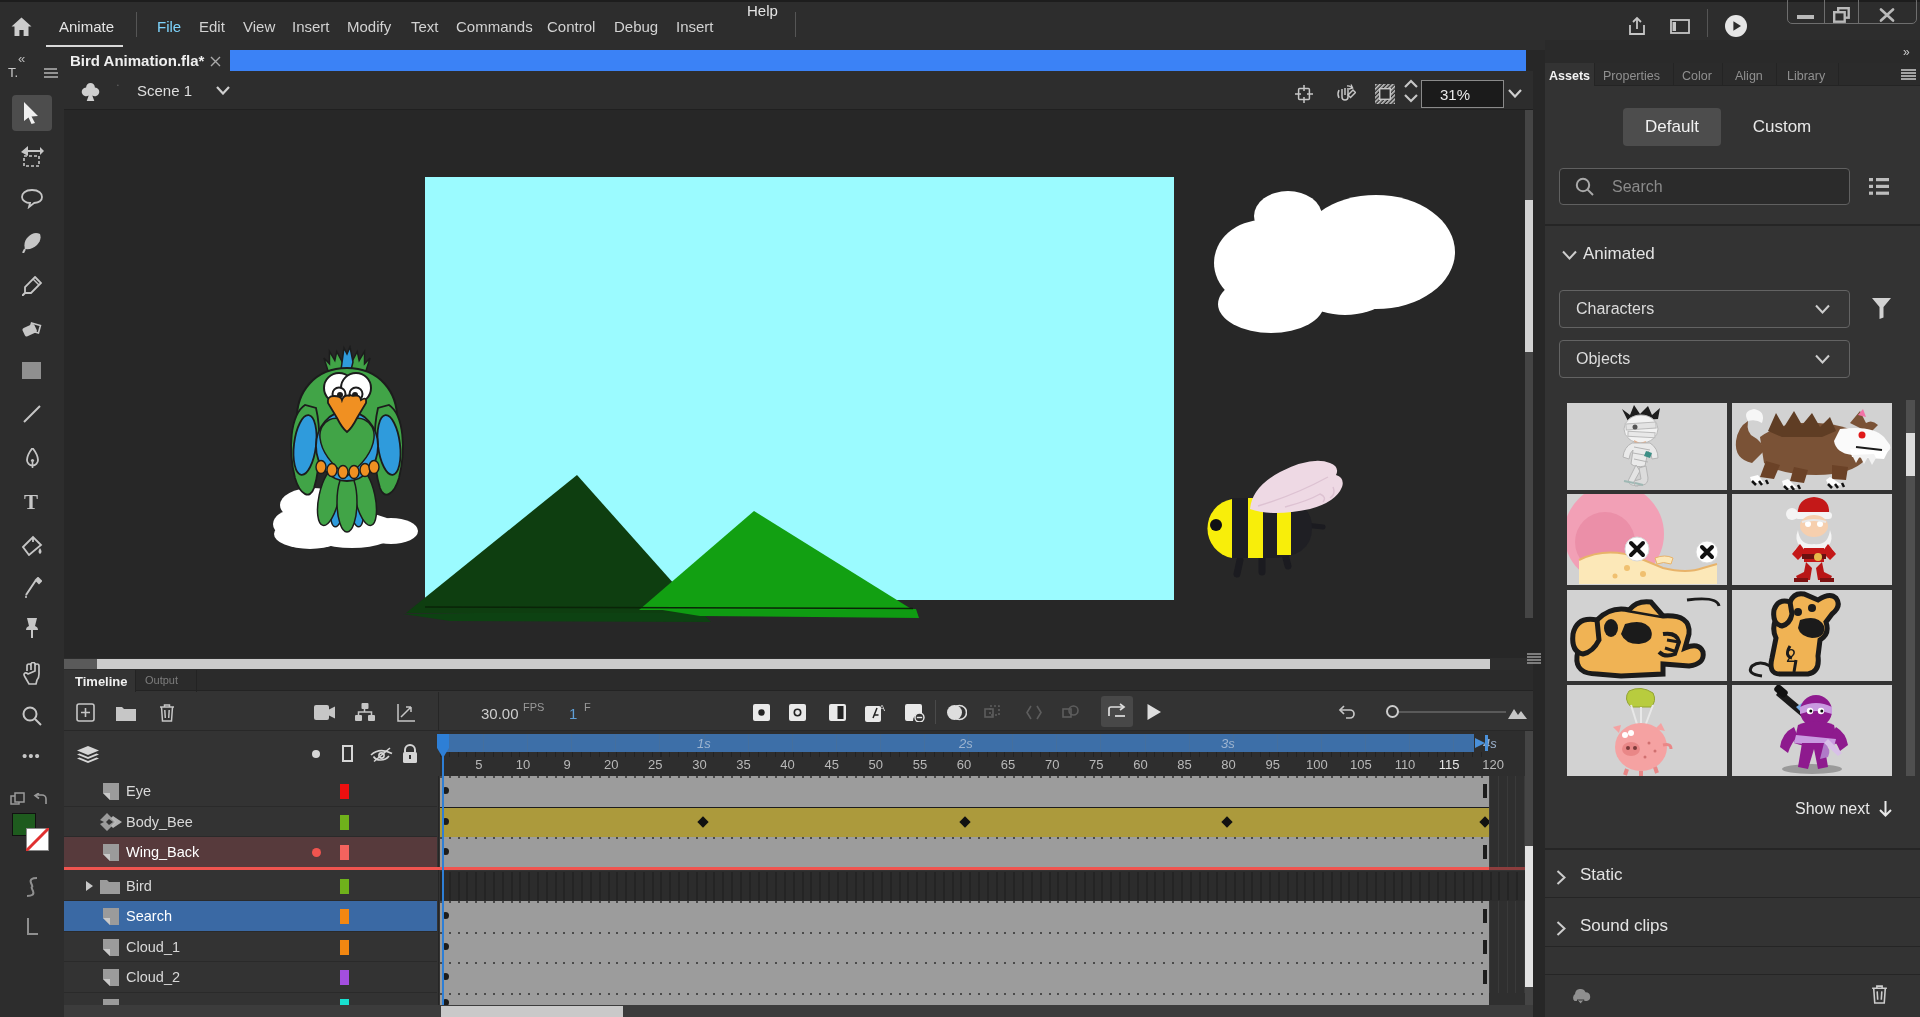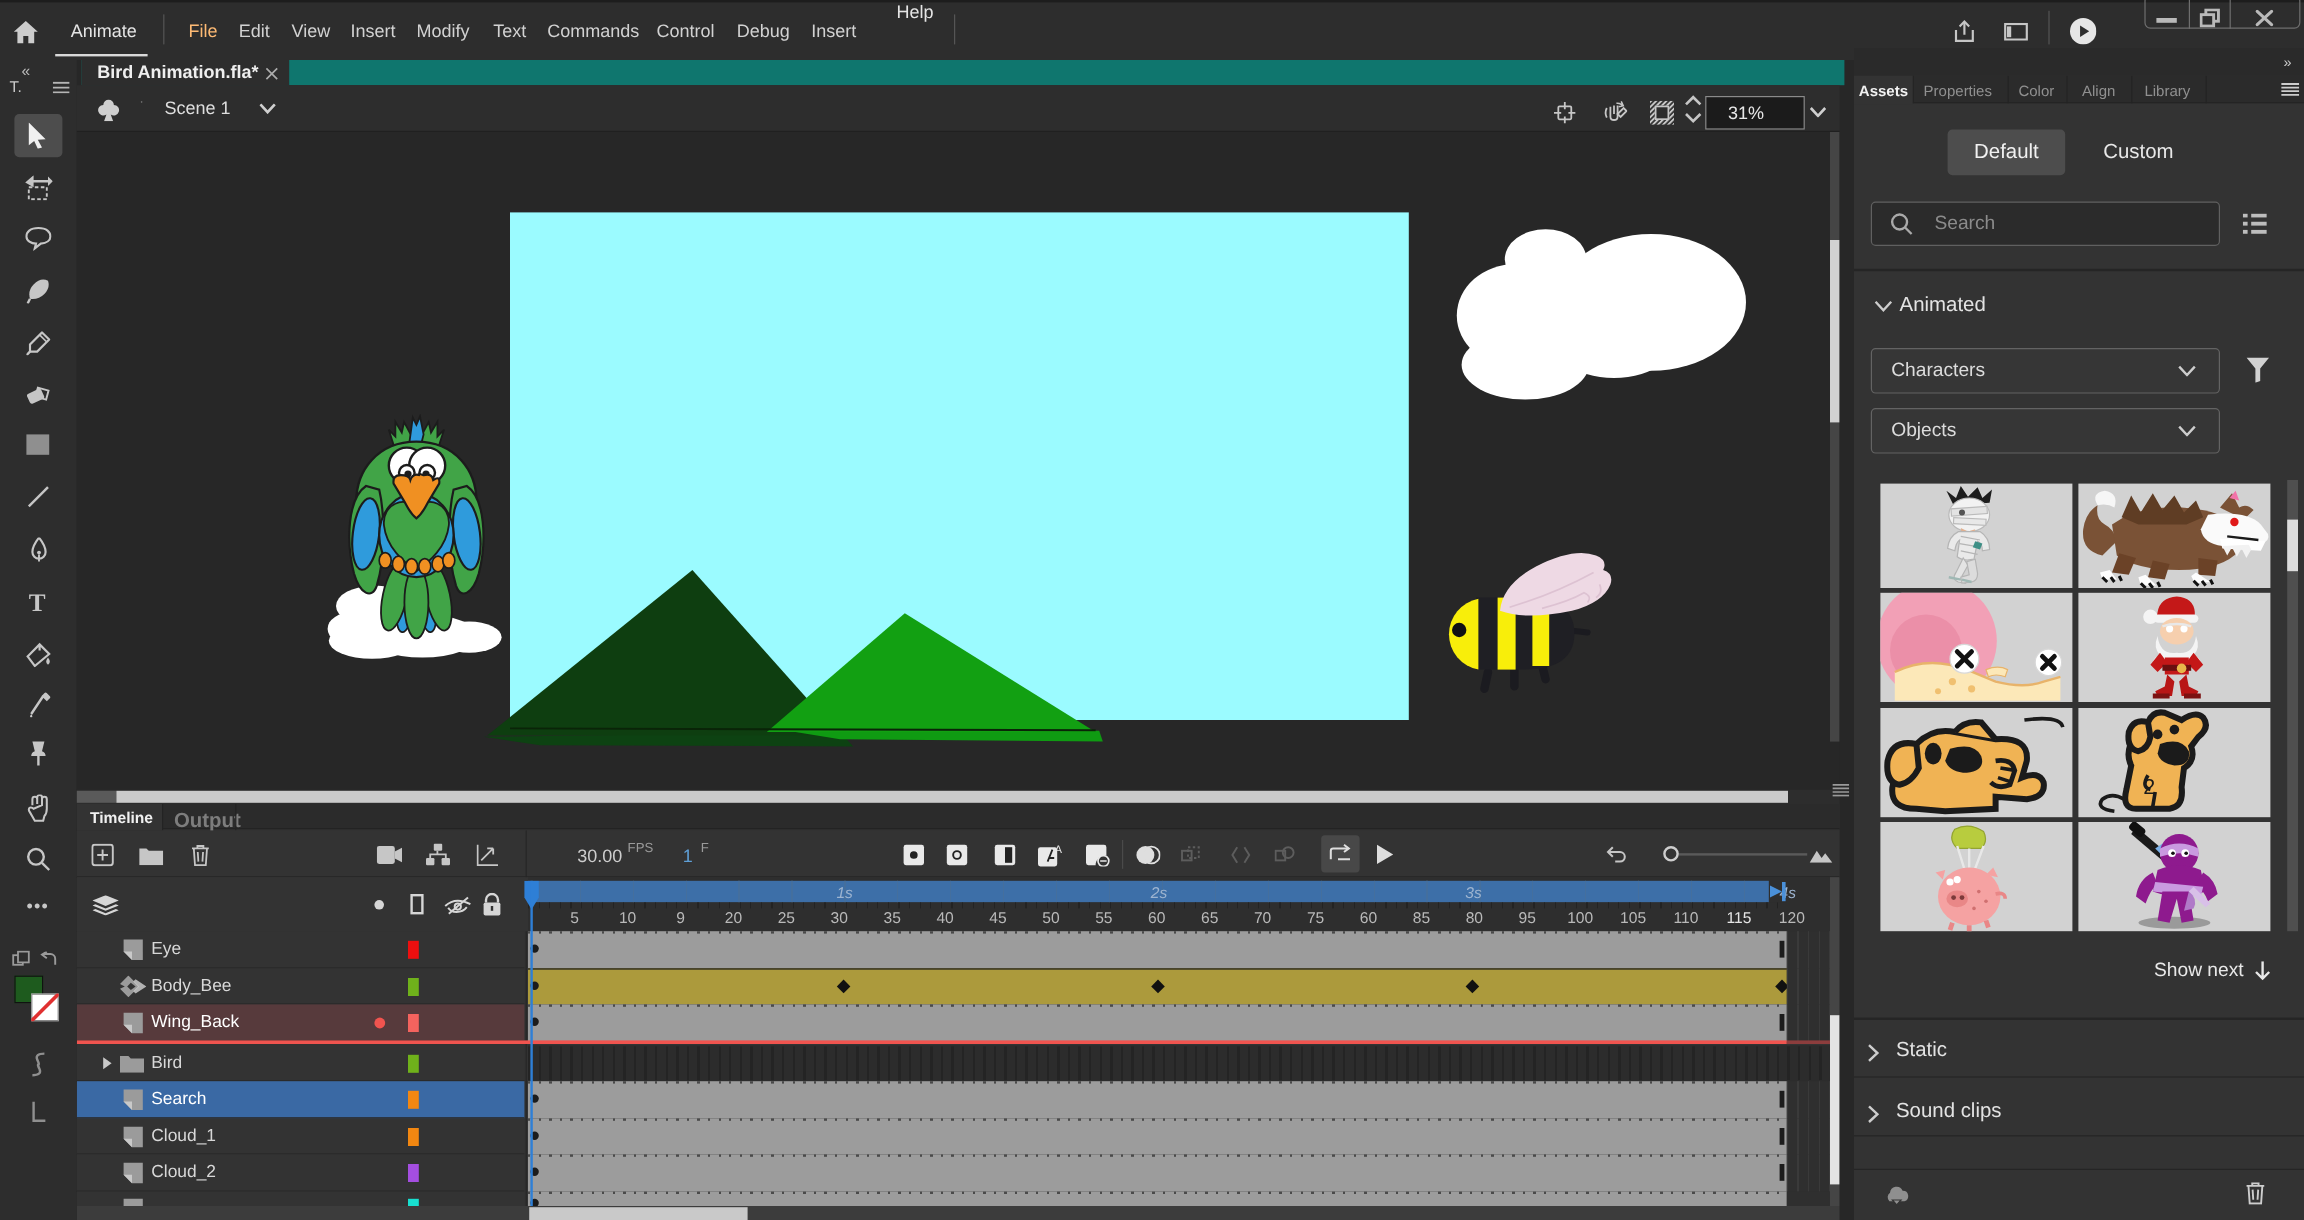--- a/index.html
+++ b/index.html
@@ -7,21 +7,21 @@
 </style></head>
 <body>
 
 <div class="abs" style="left:0;top:0;width:1920px;height:50px;background:#2d2d2d;border-top:2px solid #1d1d1d">
   <svg class="abs" style="left:11px;top:15px" width="21" height="20" viewBox="0 0 21 20">
       <path d="M10.5 0.5 L20.5 9.5 L17.5 9.5 L17.5 19 L12.6 19 L12.6 13 L8.4 13 L8.4 19 L3.5 19 L3.5 9.5 L0.5 9.5 Z" fill="#cccccc"></path>
     </svg>
   <div class="abs" style="left:59px;top:16px;font-size:15px;color:#e4e4e4">Animate</div>
   <div class="abs" style="left:46px;top:43px;width:77px;height:2px;background:#d9d9d9"></div>
   <div class="abs" style="left:136px;top:10px;width:1px;height:25px;background:#555"></div>
-  <div class="abs" style="top:16px;left:157px;font-size:15px;color:#fdba74">File</div>
+  <div class="abs" style="top:16px;left:157px;font-size:15px;color:#7dd3fc">File</div>
   <div class="abs" style="top:16px;left:199px;font-size:15px;color:#d2d2d2">Edit</div>
   <div class="abs" style="top:16px;left:243px;font-size:15px;color:#d2d2d2">View</div>
   <div class="abs" style="top:16px;left:292px;font-size:15px;color:#d2d2d2">Insert</div>
   <div class="abs" style="top:16px;left:347px;font-size:15px;color:#d2d2d2">Modify</div>
   <div class="abs" style="top:16px;left:411px;font-size:15px;color:#d2d2d2">Text</div>
   <div class="abs" style="top:16px;left:456px;font-size:15px;color:#d2d2d2">Commands</div>
   <div class="abs" style="top:16px;left:547px;font-size:15px;color:#d2d2d2">Control</div>
   <div class="abs" style="top:16px;left:614px;font-size:15px;color:#d2d2d2">Debug</div>
   <div class="abs" style="top:16px;left:676px;font-size:15px;color:#d2d2d2">Insert</div>
   <div class="abs" style="top:0;left:747px;font-size:15px;color:#e5e5e5">Help</div>
@@ -129,21 +129,21 @@
       <path d="M23 0 L0 23" stroke="#e03030" stroke-width="3"></path>
     </svg>
   <svg class="abs" style="left:25px;top:826px" width="14" height="22" viewBox="0 0 14 22" fill="none" stroke="#8f8f8f" stroke-width="2">
       <path d="M12 2 Q4 2 6 7 Q8 11 7 11 Q6 11 8 15 Q10 20 2 20"></path>
     </svg>
   <svg class="abs" style="left:26px;top:868px" width="12" height="18" viewBox="0 0 12 18" fill="none" stroke="#8f8f8f" stroke-width="2">
       <path d="M2 0 V16 H12"></path>
     </svg>
 </div>
 
-<div class="abs" style="left:68px;top:50px;width:1469px;height:21px;background:#0f766e">
+<div class="abs" style="left:57px;top:50px;width:1469px;height:21px;background:#3b82f6">
   <div class="abs" style="left:0;top:0;width:173px;height:21px;background:#2d2d2d"></div>
   <div class="abs" style="left:13px;top:2px;font-size:15px;font-weight:bold;color:#efefef">Bird Animation.fla*</div>
   <svg class="abs" style="left:153px;top:6px" width="11" height="11" viewBox="0 0 11 11" stroke="#aaa" stroke-width="1.4">
       <path d="M1 1 L10 10 M10 1 L1 10"></path>
     </svg>
 </div>
 
 <div class="abs" style="left:64px;top:71px;width:1469px;height:39px;background:#2d2d2d;border-bottom:1px solid #202020">
   <svg class="abs" style="left:17px;top:12px" width="19" height="18" viewBox="0 0 19 18">
       <path d="M9.5 0 a4.4 4.4 0 0 1 4.4 4.4 a4.4 4.4 0 1 1-2.6 8 l2 5.6 h-7.6 l2-5.6 a4.4 4.4 0 1 1-2.6-8 A4.4 4.4 0 0 1 9.5 0Z" fill="#cfcfcf"></path>
@@ -276,21 +276,21 @@
 <div class="abs" style="left:64px;top:658px;width:1469px;height:12px;background:#2d2d2d">
   <div class="abs" style="left:0;top:1px;width:33px;height:10px;background:#5a5a5a"></div>
   <div class="abs" style="left:33px;top:1px;width:1393px;height:10px;background:#cbcbcb"></div>
 </div>
 
 <div class="abs" id="timeline" style="left:64px;top:670px;width:1469px;height:347px;background:#333;overflow:hidden">
 
   <div class="abs" style="left:0;top:0;width:1469px;height:21px;background:#2b2b2b;border-bottom:1px solid #232323"></div>
   <div class="abs" style="left:0;top:0;width:71px;height:22px;background:#333"></div>
   <div class="abs" style="left:11px;top:4px;font-size:13px;font-weight:bold;color:#f0f0f0">Timeline</div>
-  <div class="abs" style="left:81px;top:4px;font-size:17px;font-weight:bold;color:#7d7d7d">Output</div>
+  <div class="abs" style="left:81px;top:4px;font-size:11px;font-weight:normal;color:#7d7d7d">Output</div>
   <div class="abs" style="left:71px;top:0;width:1px;height:22px;background:#232323"></div>
   <div class="abs" style="left:132px;top:0;width:1px;height:22px;background:#232323"></div>
 
   <div class="abs" style="left:0;top:22px;width:1469px;height:39px;background:#333;border-bottom:1px solid #282828"></div>
   <svg class="abs" style="left:12px;top:33px" width="19" height="19" viewBox="0 0 19 19" fill="none" stroke="#c6c6c6" stroke-width="1.6">
       <rect x="1" y="1" width="17" height="17" rx="2"></rect>
       <path d="M9.5 5 V14 M5 9.5 H14"></path>
     </svg>
   <svg class="abs" style="left:52px;top:35px" width="20" height="16" viewBox="0 0 20 16">
       <path d="M0 2 h6 l2 2 h12 v12 h-20 Z" fill="#c6c6c6"></path>

